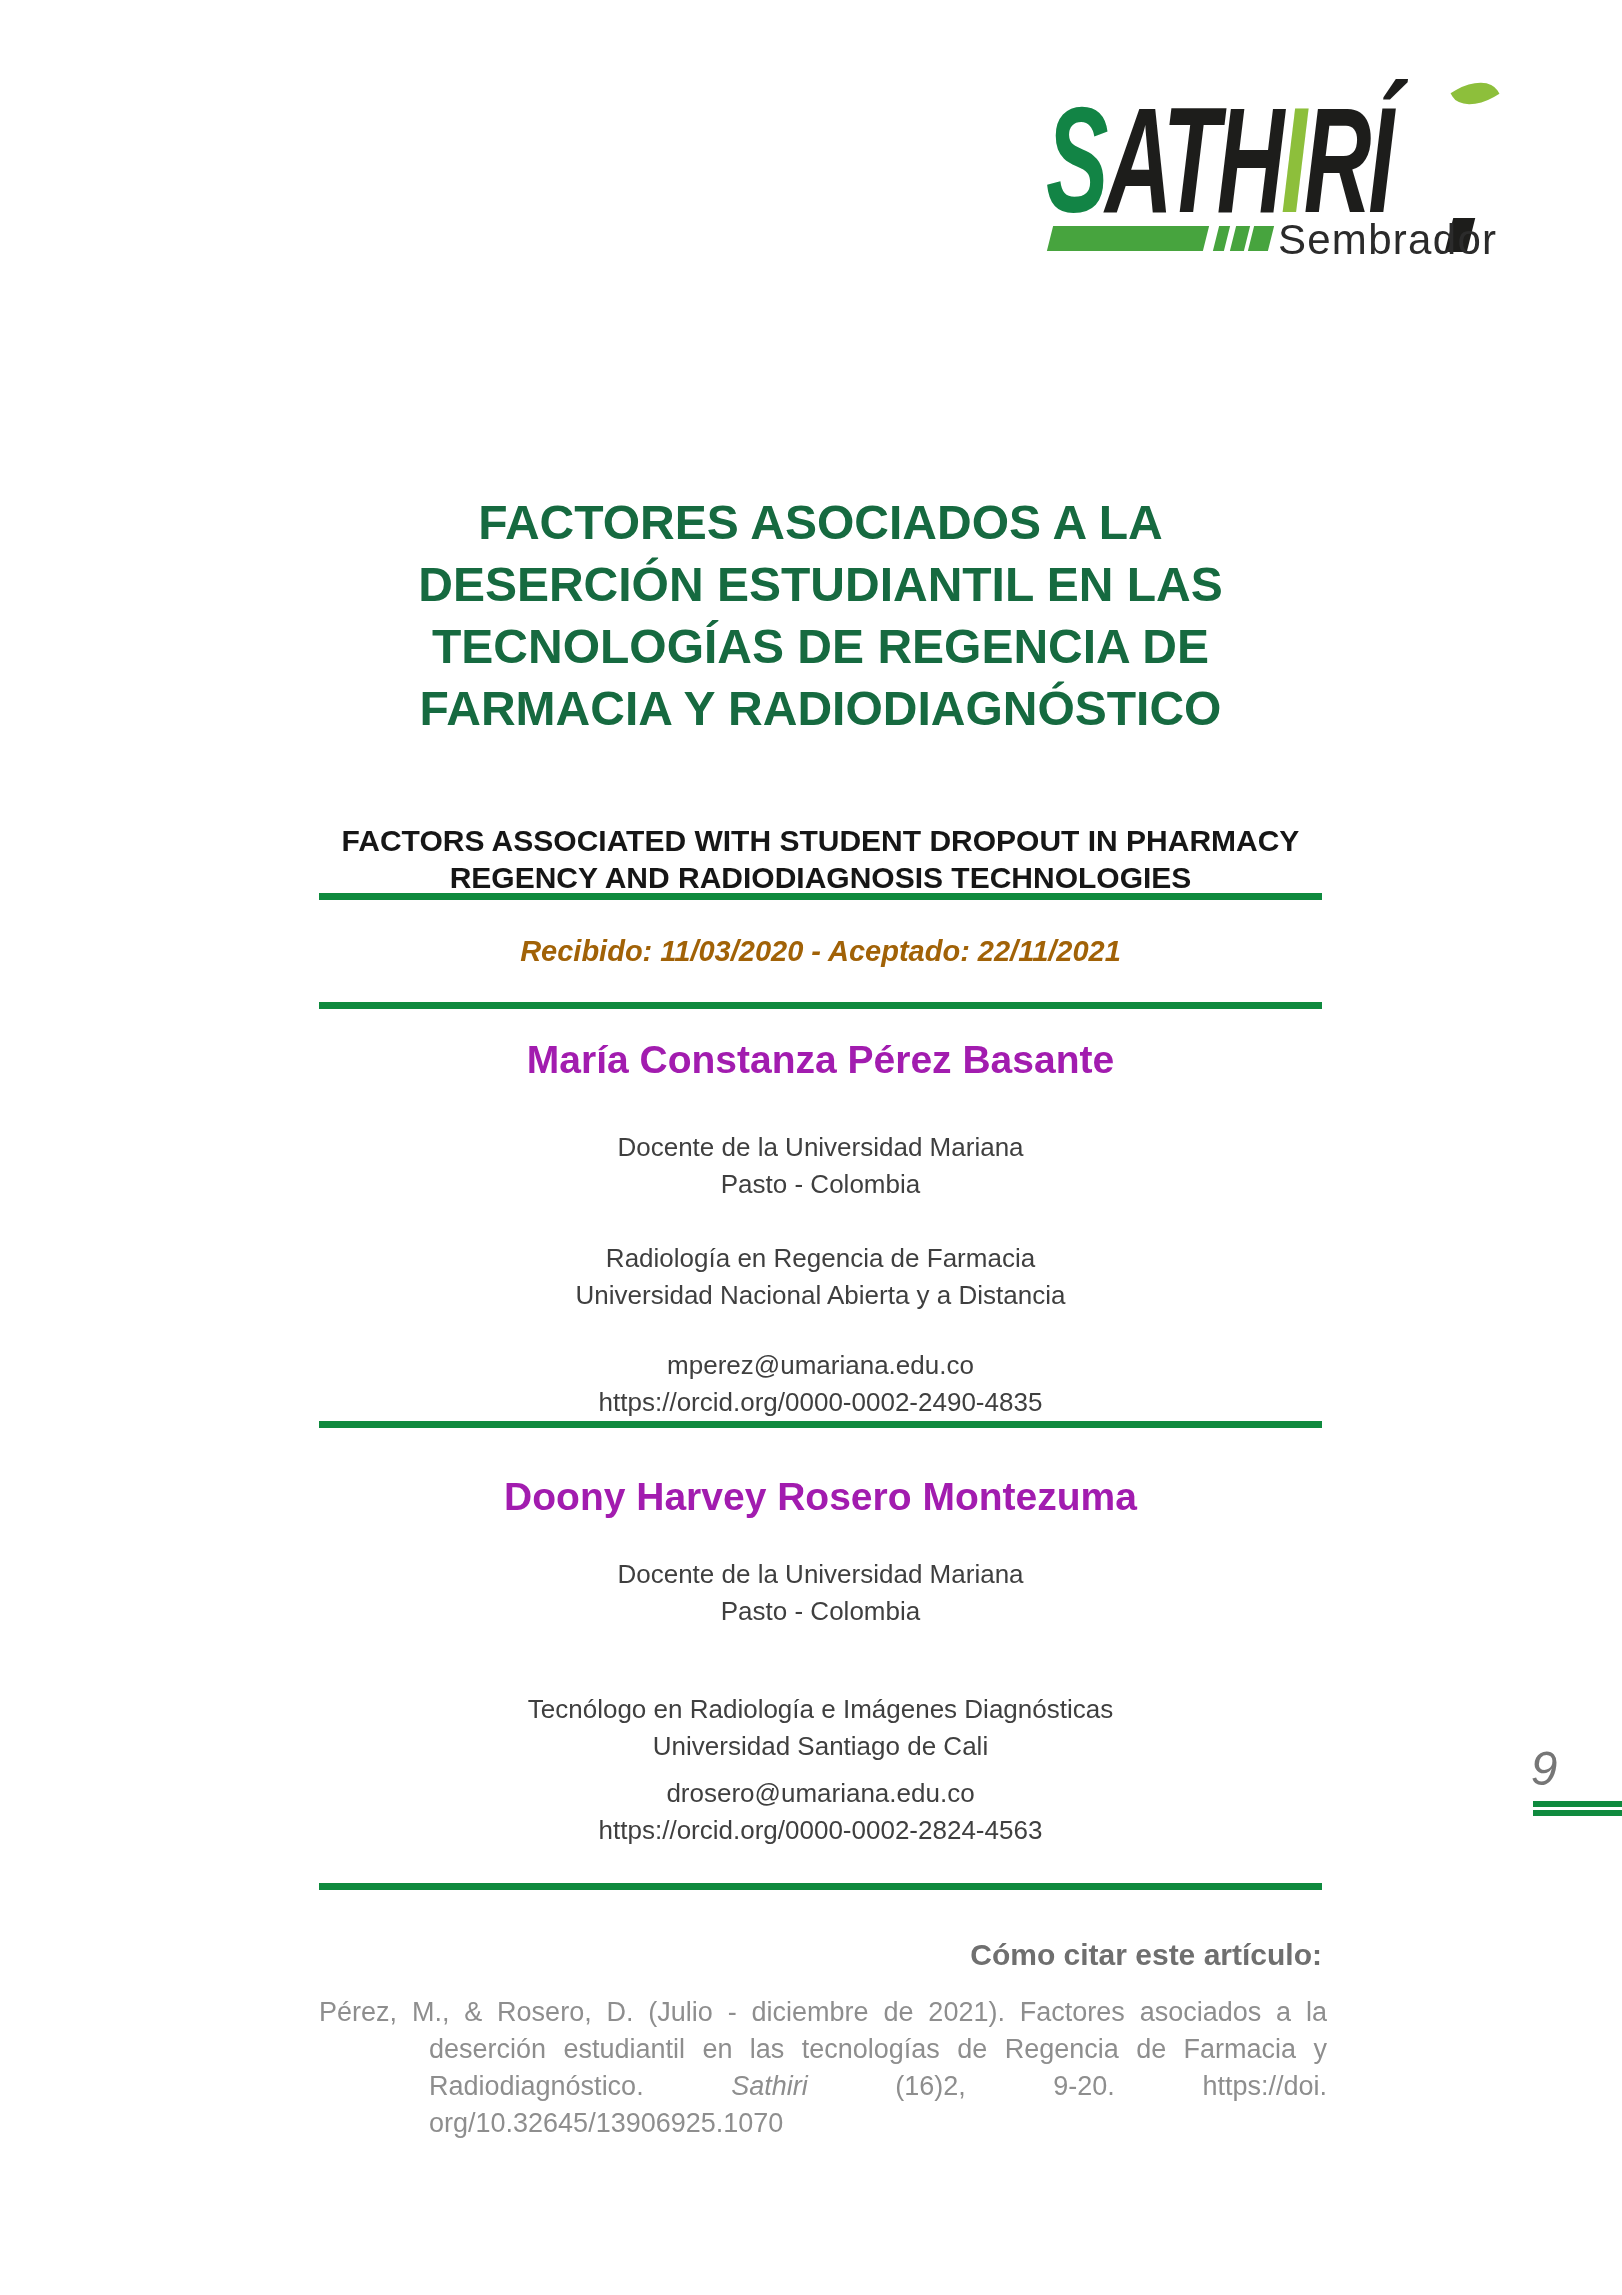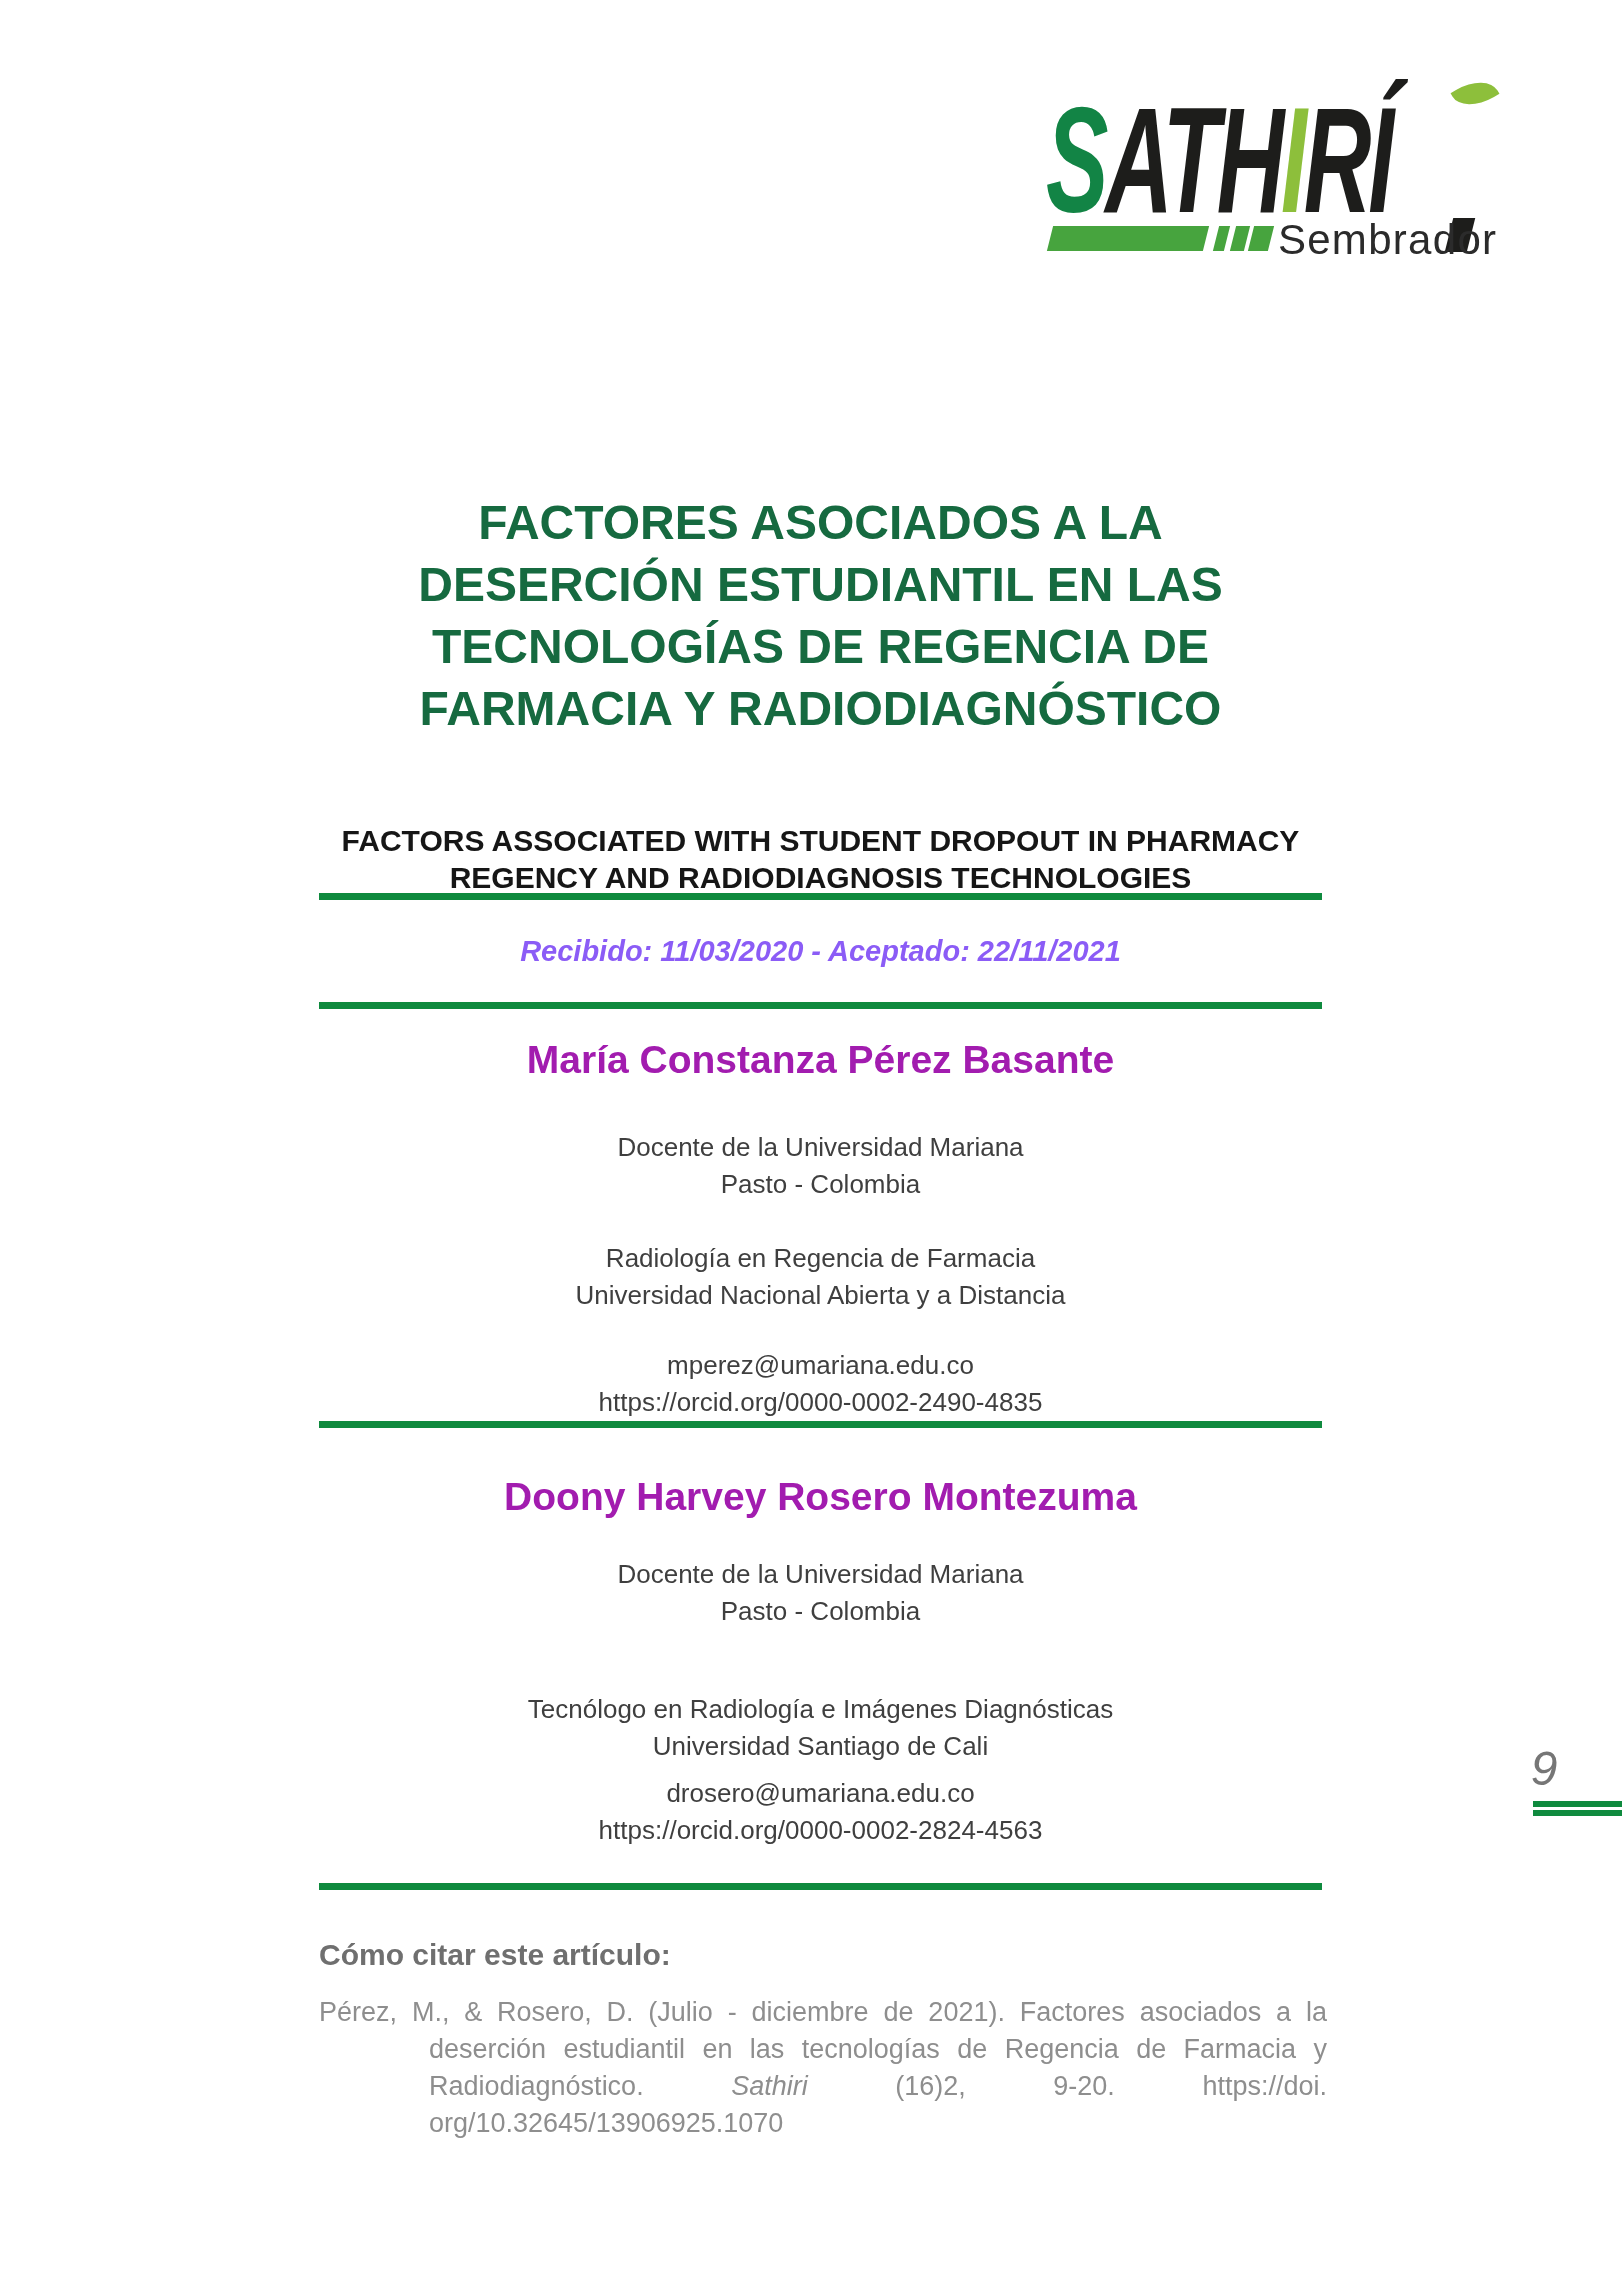--- a/index.html
+++ b/index.html
@@ -38,31 +38,31 @@
 
   
   .col { position:absolute; left:319px; width:1003px; text-align:center; }
 
   .title { top:492px; color:#166a40; font-weight:bold; font-size:48px; line-height:62px; }
   .subtitle { top:779px; color:#161616; font-weight:bold; font-size:30px; line-height:37px;margin-top:43px; }
 
   .rule { position:absolute; left:319px; width:1003px; height:7.2px; background:#0f8a3e; }
   .rule-1 { top:893px; } .rule-2 { top:1002px; } .rule-3 { top:1421px; } .rule-4 { top:1883px; }
 
-  .dates { top:932px; font-size:29px; font-style:italic; font-weight:600; color:#8b5cf6; line-height:39px; }
+  .dates { top:932px; font-size:29px; font-style:italic; font-weight:600; color:#a16207; line-height:39px; }
 
   .author-name { font-weight:bold; color:#a21caf; font-size:39px; line-height:46px; }
   .a1-name { top:1037px; } .a2-name { top:1474px; }
   .detail { font-size:26px; color:#3f3f3f; line-height:37px; }
   .a1-g1 { top:1129px; } .a1-g2 { top:1240px; } .a1-g3 { top:1347px; }
   .a2-g1 { top:1556px; } .a2-g2 { top:1691px; } .a2-g3 { top:1775px; }
 
   
   .cite-head {
-    position:absolute; left:319px; top:1938px; width:1003px; text-align:left;
+    position:absolute; left:319px; top:1938px; width:1003px; text-align:right;
     font-size:30px; font-weight:bold; color:#6f6f6f;
   }
   .cite-body {
     position:absolute; left:319px; top:1994px; width:1008px;
     font-size:27px; color:#8e8e8e; line-height:37px;
     text-align:justify; text-align-last:left;
     padding-left:110px; text-indent:-110px; box-sizing:border-box;
   }
   .cite-italic { font-style:italic; }
 

